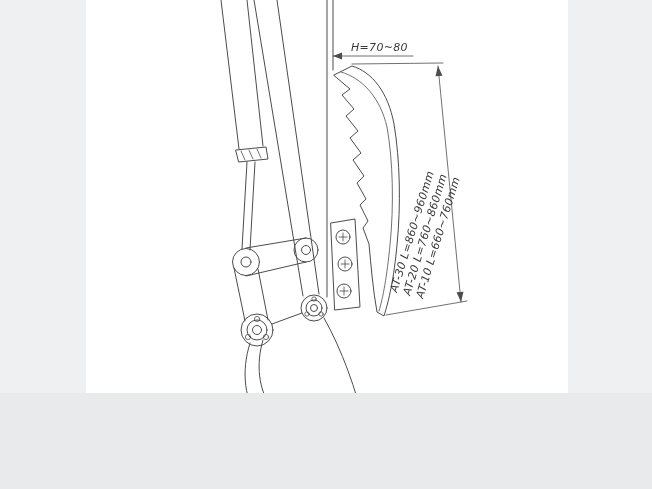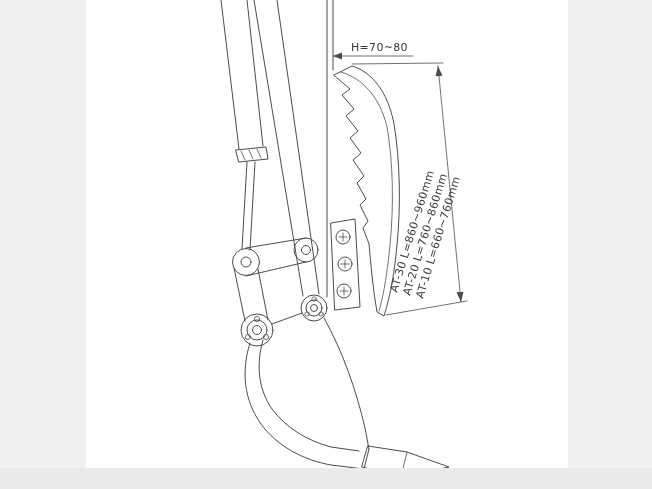--- a/index.html
+++ b/index.html
@@ -1,18 +1,18 @@
 <!DOCTYPE html>
 <html style="--line: #4c4c4c; --text: #3a3a3a; --bg: #eff0f2;"><head>
 <meta charset="utf-8">
 <style>
   * { margin:0; padding:0; box-sizing:border-box; }
   html,body { width:652px; height:489px; }
   body { font-family:"DejaVu Sans","Liberation Sans",sans-serif; background:#e9eaec; }
-  .stage { position:relative; width:652px; height:468px; overflow:hidden; }
+  .stage { position:relative; width:652px; height:393px; overflow:hidden;font-style:italic; }
   svg { display:block; }
   .line  { stroke:var(--line,#4c4c4c); stroke-width:1; fill:none; stroke-linecap:round; stroke-linejoin:round; }
   .thin  { stroke-width:0.8; }
   .solid { fill:var(--line,#4c4c4c); stroke:none; }
   text   { font-family:"DejaVu Sans","Liberation Sans",sans-serif; fill:var(--text,#3a3a3a); }
   .dim-text { font-size:11px; letter-spacing:0.3px; }
 </style>
 </head>
 <body>
 

